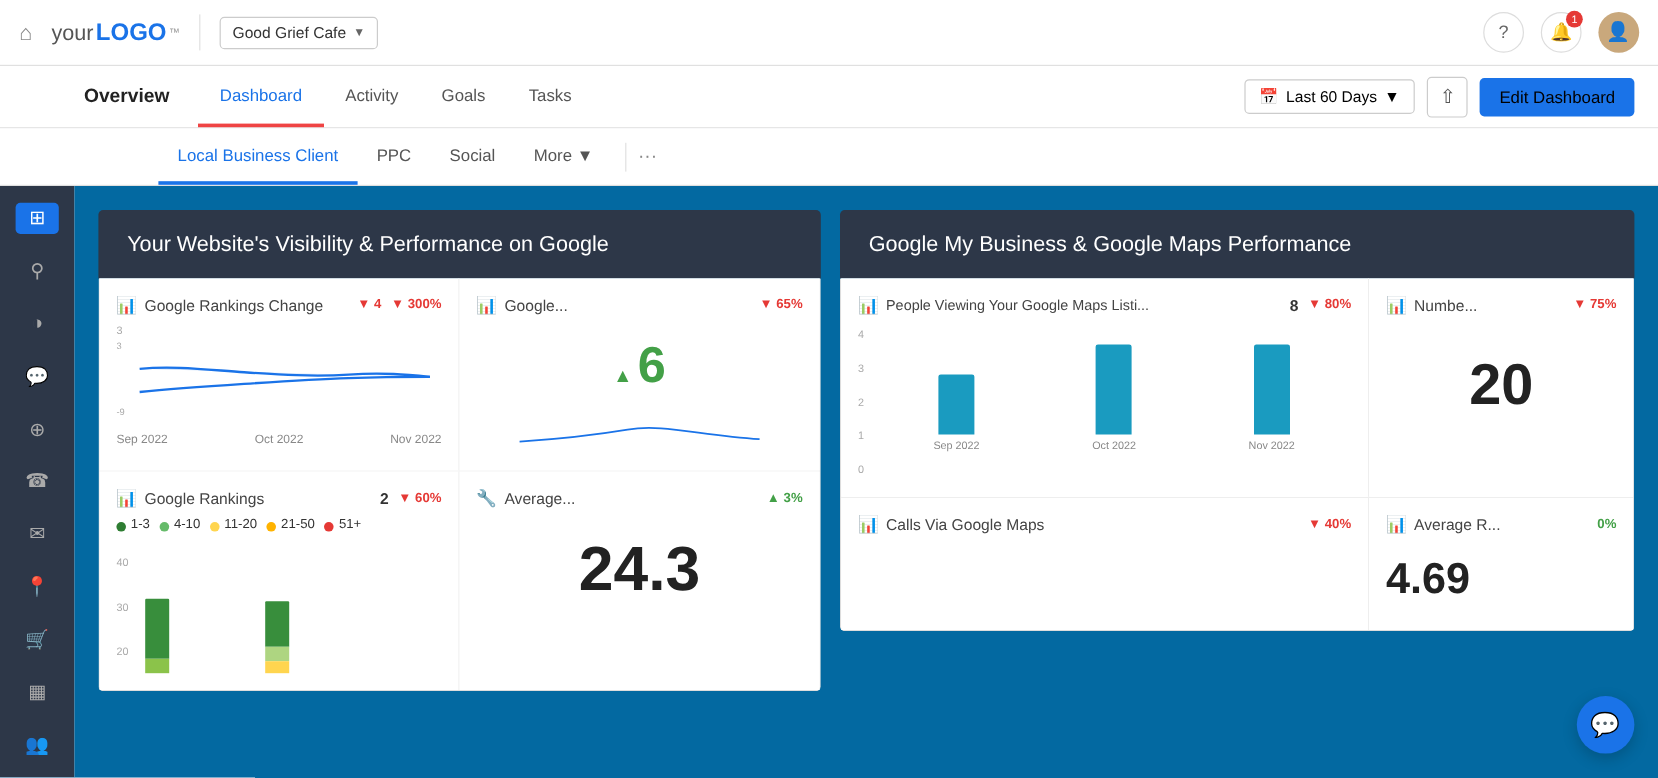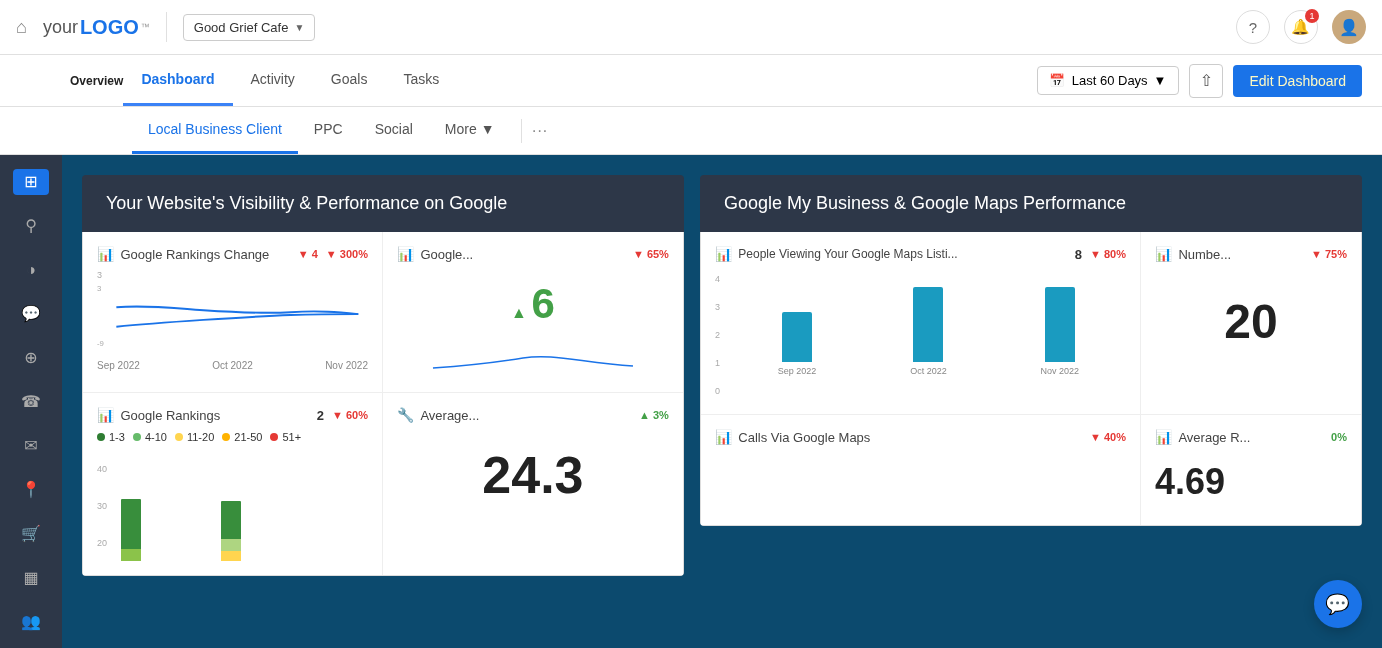--- a/index.html
+++ b/index.html
@@ -38,43 +38,43 @@
     }
     .avatar { width: 34px; height: 34px; border-radius: 50%; background: #c9a87c; overflow: hidden; cursor: pointer; display:flex;align-items:center;justify-content:center;color:#fff;font-size:16px; }
 
     
     .secondary-nav {
       display: flex; align-items: center; height: 52px;
       background: #fff; border-bottom: 1px solid #e0e0e0;
       padding: 0 20px 0 70px; gap: 0;
     }
     .secondary-nav .overview {
-      font-size: 12px; font-weight: 700; color: #222;
-      padding: 0; text-align: right;
+      font-size: 16px; font-weight: 700; color: #222;
+      margin-right: 24px; padding: 0; text-align: right;
     }
     .nav-tabs { display: flex; align-items: center; gap: 0; height: 100%; }
     .nav-tab {
       padding: 0 18px; height: 100%; display: flex; align-items: center;
       font-size: 14px; color: #555; cursor: pointer; border-bottom: 3px solid transparent;
       text-decoration: none;
     }
-    .nav-tab.active { color: #1a73e8; border-bottom: 3px solid #3b82f6; font-weight: 700; }
+    .nav-tab.active { color: #1a73e8; border-bottom: 3px solid #ef4444; font-weight: 400; }
     .secondary-nav-right { margin-left: auto; display: flex; align-items: center; gap: 10px; }
     .date-filter-btn {
       display: flex; align-items: center; gap: 6px;
       border: 1px solid #ccc; border-radius: 4px; padding: 6px 12px;
       font-size: 13px; cursor: pointer; background: #fff;
     }
     .share-btn {
       width: 34px; height: 34px; border: 1px solid #ccc; border-radius: 4px;
       display: flex; align-items: center; justify-content: center;
       cursor: pointer; background: #fff; color: #555;
     }
     .edit-dashboard-btn {
-      background: #1a73e8; color: #fef9c3; border: none; border-radius: 4px;
+      background: #1a73e8; color: #000000; border: none; border-radius: 4px;
       padding: 8px 16px; font-size: 14px; cursor: pointer; font-weight: 500;
     }
 
     
     .sub-tabs {
       display: flex; align-items: center; height: 48px;
       background: #fff; border-bottom: 1px solid #e0e0e0;
       padding: 0 70px; gap: 0;
     }
     .sub-tab {
@@ -85,21 +85,21 @@
     .sub-tab-more { display: flex; align-items: center; gap: 4px; text-align: center; }
     .sub-tab-divider { width: 1px; height: 24px; background: #e0e0e0; margin: 0 10px; }
     .sub-tab-dots { color: #888; font-size: 16px; cursor: pointer; }
     .sidebar-icon {
       width: 36px; height: 36px; display: flex; align-items: center; justify-content: center;
       color: #aaa; font-size: 16px; cursor: pointer; border-radius: 4px;
     }
     .sidebar-icon.active { background: #1a73e8; color: #fff; }
 
     
-    .main-content { flex: 1; overflow-y: auto; padding: 20px; background: #0c4a6e; }
+    .main-content { flex: 1; overflow-y: auto; padding: 20px; background: #0369a1; }
 
     
     .section-header {
       background: #2d3748; color: #fff; padding: 18px 24px;
       border-radius: 4px 4px 0 0; font-size: 18px; font-weight: 500;
       margin-bottom: 0;
     }
 
     .widget-card {
       background: #fff; border-radius: 4px; border: 1px solid #e0e0e0;
@@ -110,21 +110,21 @@
       margin-bottom: 8px;
     }
     .widget-title-row { display: flex; align-items: center; gap: 6px; }
     .widget-title { font-size: 13px; color: #444; font-weight: 500; }
     .widget-icon { color: #1a73e8; font-size: 14px; }
     .badge-red { color: #e53935; font-size: 11px; font-weight: 600; }
     .badge-green { color: #43a047; font-size: 11px; font-weight: 600; }
     .chart-labels { display: flex; justify-content: space-between; font-size: 10px; color: #888; margin-top: 4px; }
 
     .legend { display: flex; flex-wrap: wrap; gap: 8px; margin-bottom: 8px; font-size: 11px; }
-    .legend-item { display: flex; align-items: center; gap: 4px; }
+    .legend-item { display: flex; align-items: flex-end; gap: 4px; }
     .legend-dot { width: 8px; height: 8px; border-radius: 50%; }
 
     
     .chat-bubble {
       position: fixed; bottom: 20px; right: 20px;
       width: 48px; height: 48px; background: #1a73e8; border-radius: 50%;
       display: flex; align-items: center; justify-content: center;
       cursor: pointer; box-shadow: 0 4px 12px rgba(0,0,0,0.2);
       color: #fff; font-size: 20px; z-index: 100;
     }

